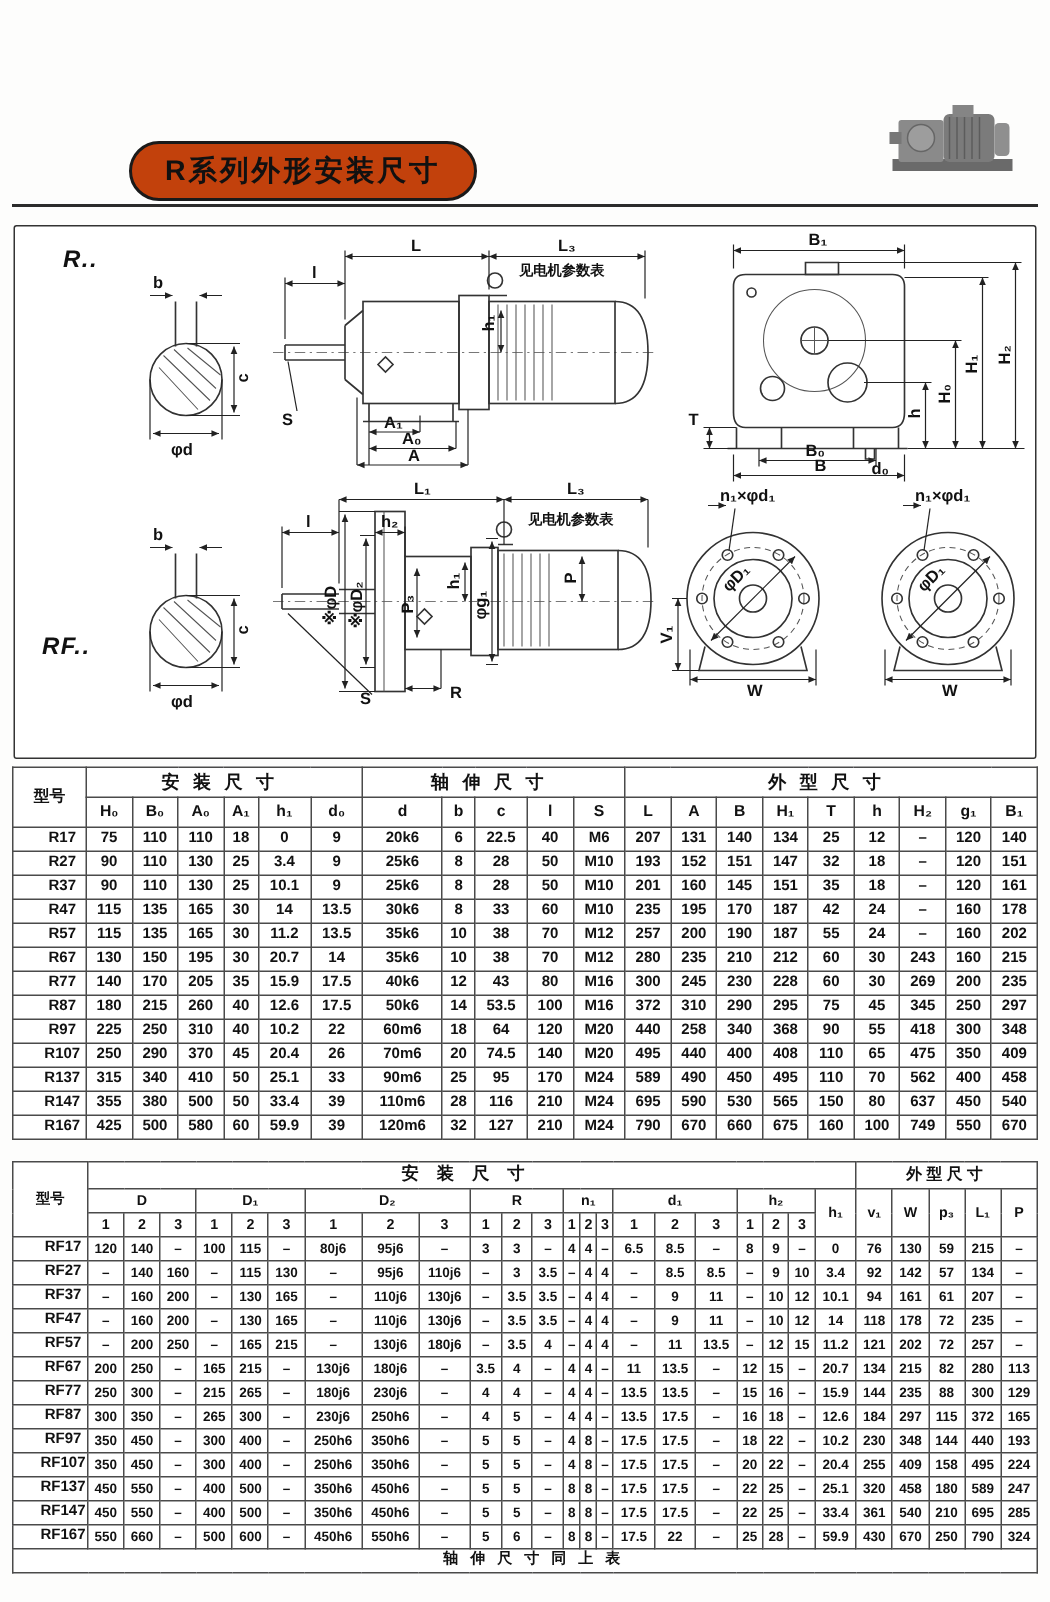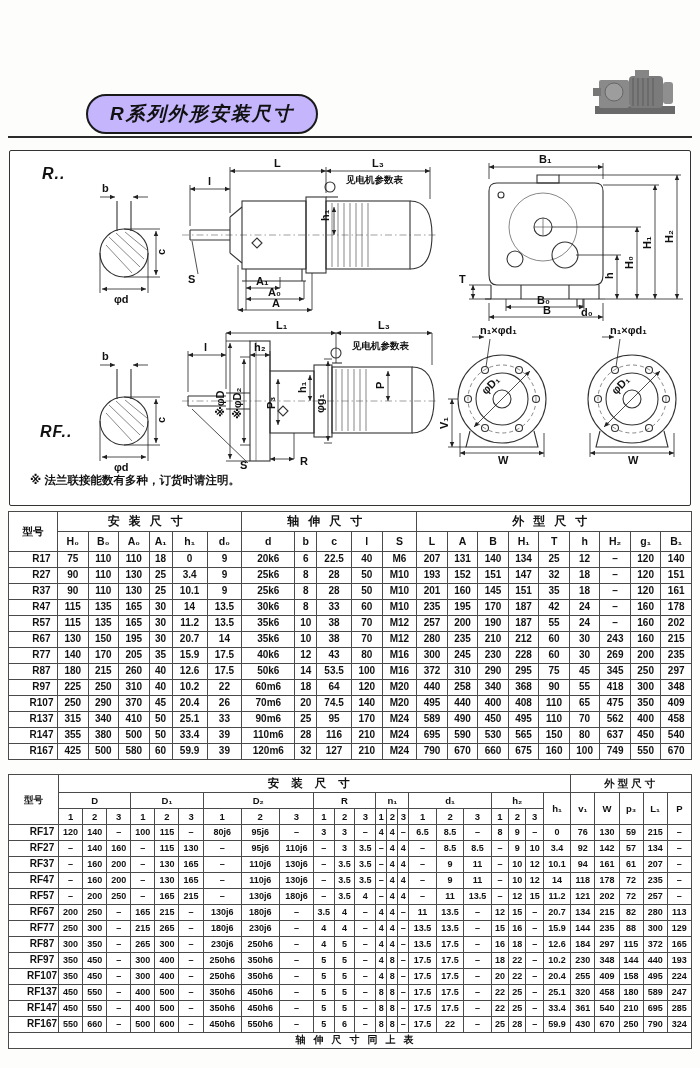--- a/index.html
+++ b/index.html
@@ -5,21 +5,21 @@
   html,body{margin:0;padding:0;}
   body{
     width:700px;height:1068px;position:relative;overflow:hidden;
     background:#fdfdfc;color:#111;
     font-family:"Liberation Sans","DejaVu Sans",sans-serif;
   }
   .abs{position:absolute;}
   
   #title-box{
     left:86px;top:94px;padding:5px 22px;border:2.5px solid #1a1a1a;border-radius:22px;
-    font-size:19px;font-weight:bold;font-style:italic;letter-spacing:2px;background:#c4b5fd;
+    font-size:19px;font-weight:bold;letter-spacing:2px;background:#c2410c;
   }
   #rule{left:8px;top:136px;width:684px;height:2px;background:#2b2b2b;}
   
   #panel{left:9px;top:150px;width:680px;height:354px;border:1.5px solid #333;border-radius:2px;background:#fff;}
   .corner-lbl{font-size:16px;font-weight:bold;font-style:italic;letter-spacing:1px;}
   #note{left:20px;top:322px;font-size:11.5px;font-weight:bold;}
   svg .draw{stroke:#333;stroke-width:1.1;fill:none;}
   svg .thin{stroke:#555;stroke-width:0.7;fill:none;}
   svg .hatch{stroke:#555;stroke-width:0.7;}
   svg .cl{stroke:#777;stroke-width:0.7;stroke-dasharray:7 3 1.5 3;}
@@ -161,21 +161,21 @@
     <text class="dtxt" transform="rotate(-90 158 126)" x="158" y="126">h</text>
     <text class="dtxt" transform="rotate(-90 178 116)" x="178" y="116">H₀</text>
     <text class="dtxt" transform="rotate(-90 196 96)" x="196" y="96">H₁</text>
     <text class="dtxt" transform="rotate(-90 218 90)" x="218" y="90">H₂</text>
     <text class="dtxt" x="4" y="130">T</text>
     <text class="dtxt" x="126" y="163">d₀</text>
     <text class="dtxt" x="82" y="151">B₀</text>
     <text class="dtxt" x="88" y="161">B</text>
   </svg>
 
-  <div class="abs corner-lbl" style="left:30px;top:272px">RF..</div>
+  <div class="abs corner-lbl" style="left:18px;top:272px">RF..</div>
 
   <svg class="abs" style="left:60px;top:192px" width="100" height="130" viewBox="0 0 100 130">
     <g class="draw">
       <path d="M47 26 V56 M61 26 V56"></path>
       <circle cx="54" cy="78" r="24"></circle>
       <path class="hatch" d="M36 70 L62 98 M39 62 L70 92 M46 58 L74 84 M55 57 L77 75"></path>
     </g>
     <g class="dim">
       <path d="M30 22 H45" marker-end="url(#ae)"></path>
       <path d="M78 22 H63" marker-end="url(#ae)"></path>
@@ -288,21 +288,20 @@
         <path d="M36 104 L92 48" marker-start="url(#as)" marker-end="url(#ae)"></path>
         <path d="M22 110 V134 M106 110 V134"></path>
         <path d="M22 130 H106" marker-start="url(#as)" marker-end="url(#ae)"></path>
       </g>
       <text class="dtxt" x="42" y="11">n₁×φd₁</text>
       <text class="dtxt" transform="rotate(-45 48 72)" x="48" y="72">φD₁</text>
       <text class="dtxt" x="60" y="141">W</text>
     </g>
   </svg>
 
-  <div id="note" class="abs">※ 法兰联接能数有多种，订货时请注明。</div>
 </div>
 
 <table id="table1" class="abs">
   <thead>
     <tr>
       <th rowspan="2" style="width:46px">型号</th>
       <th class="grp" colspan="6">安装尺寸</th>
       <th class="grp" colspan="5">轴伸尺寸</th>
       <th class="grp" colspan="9">外型尺寸</th>
     </tr>

